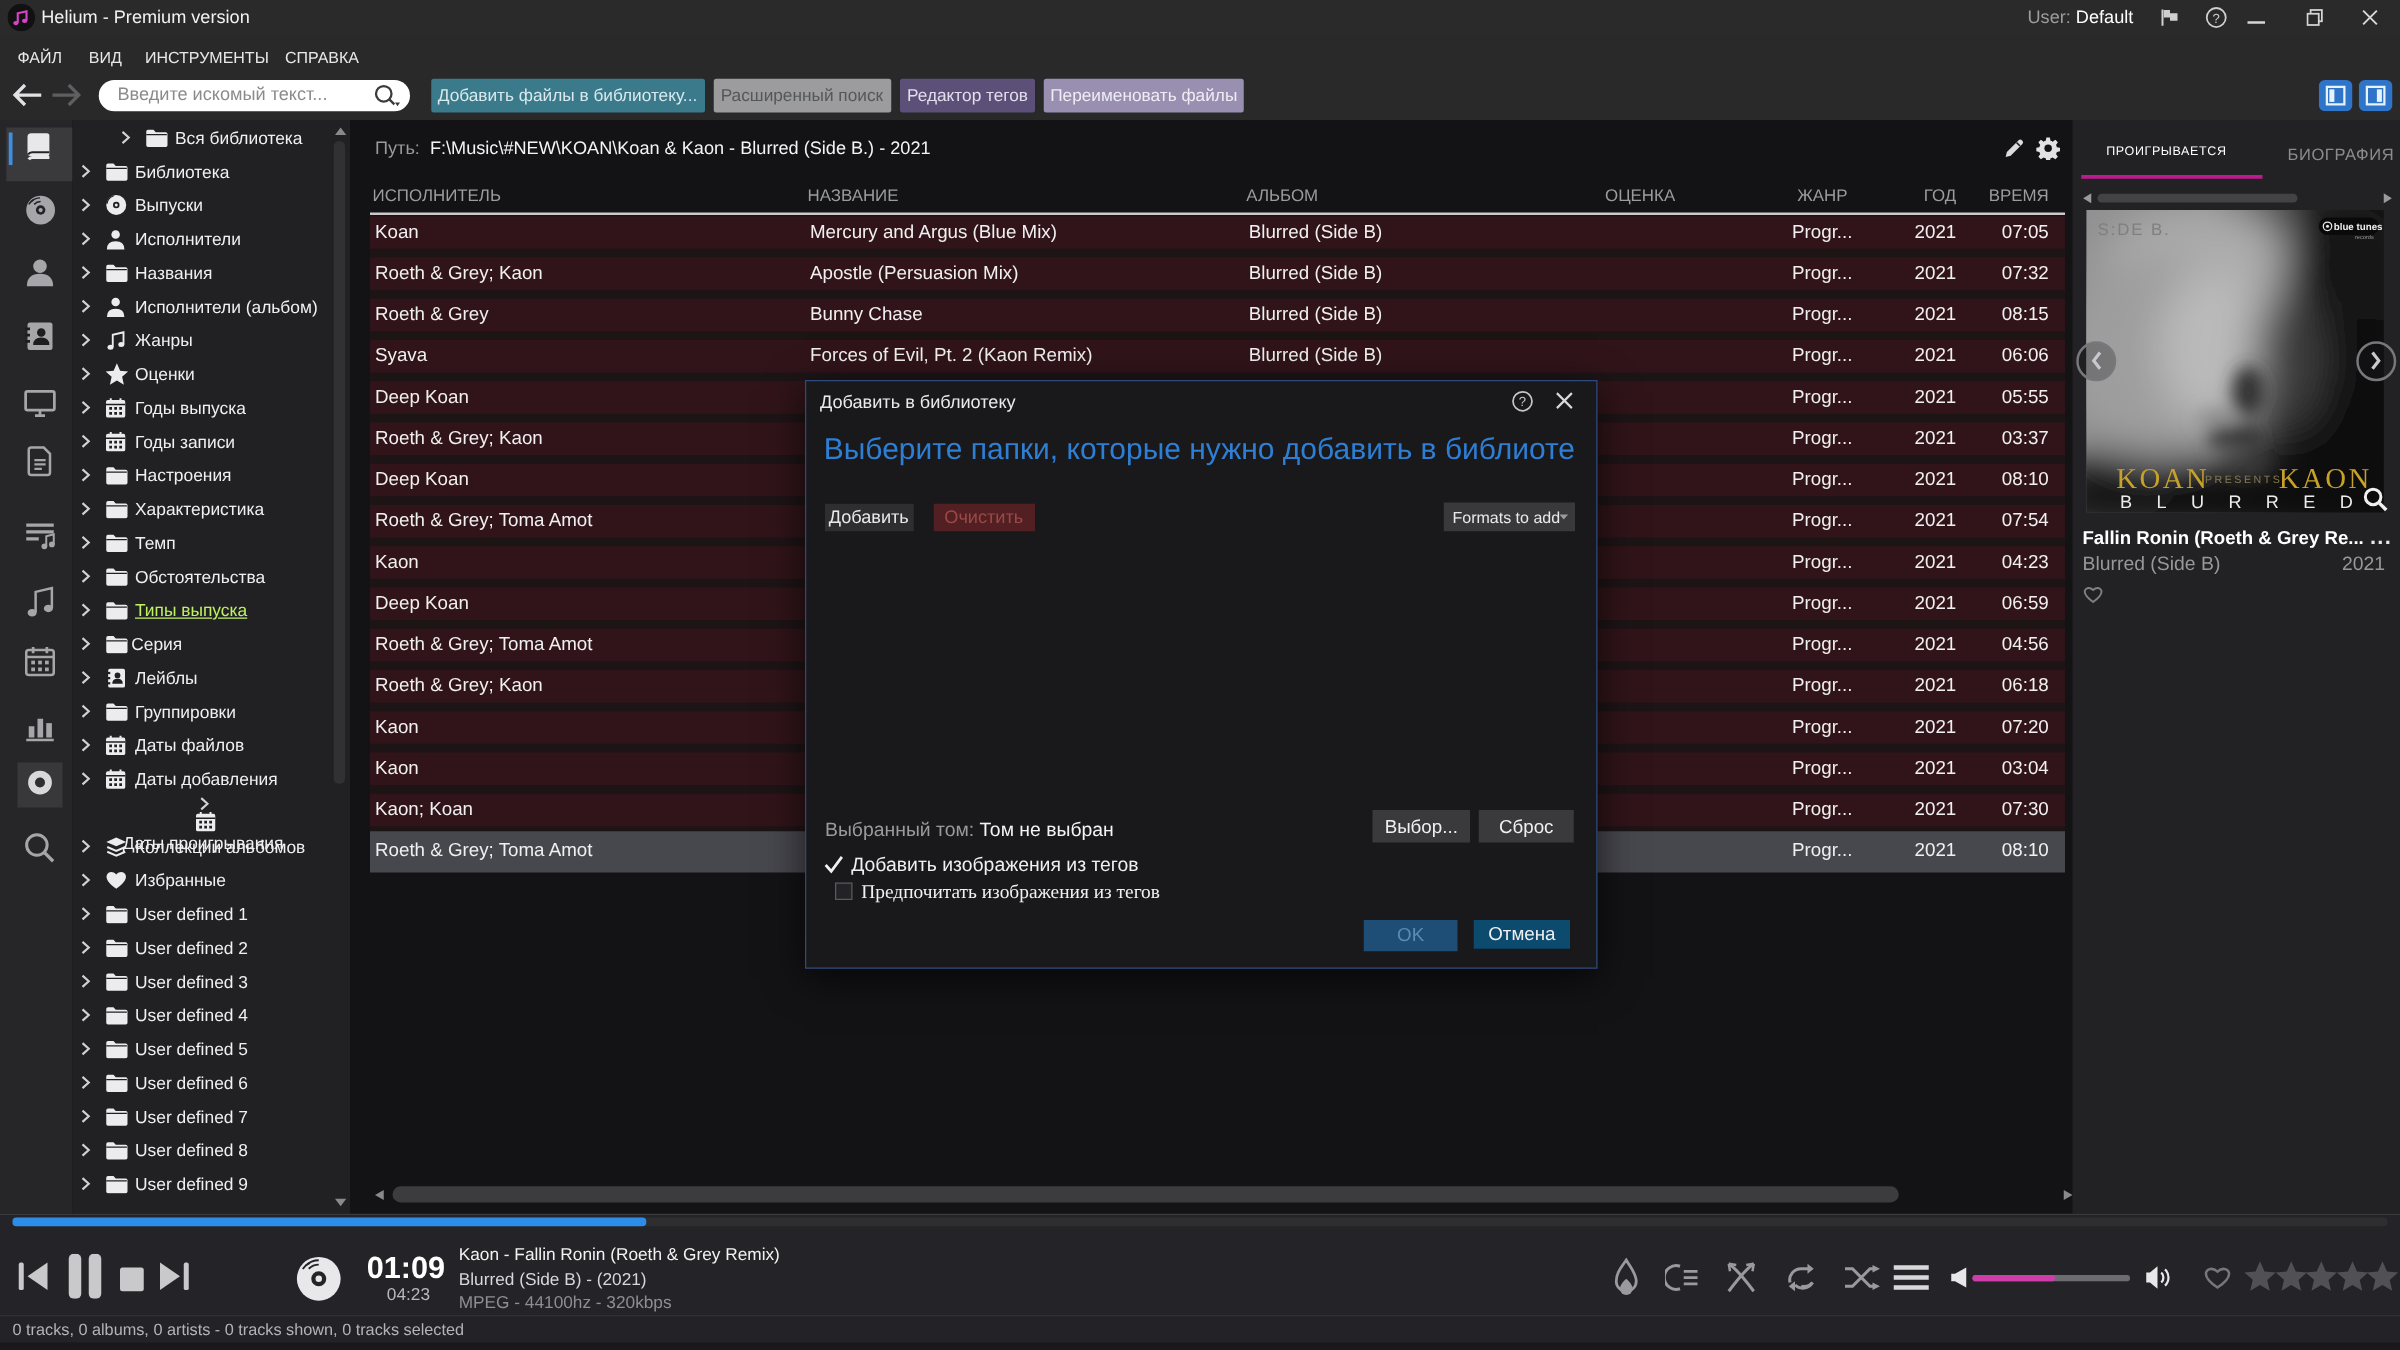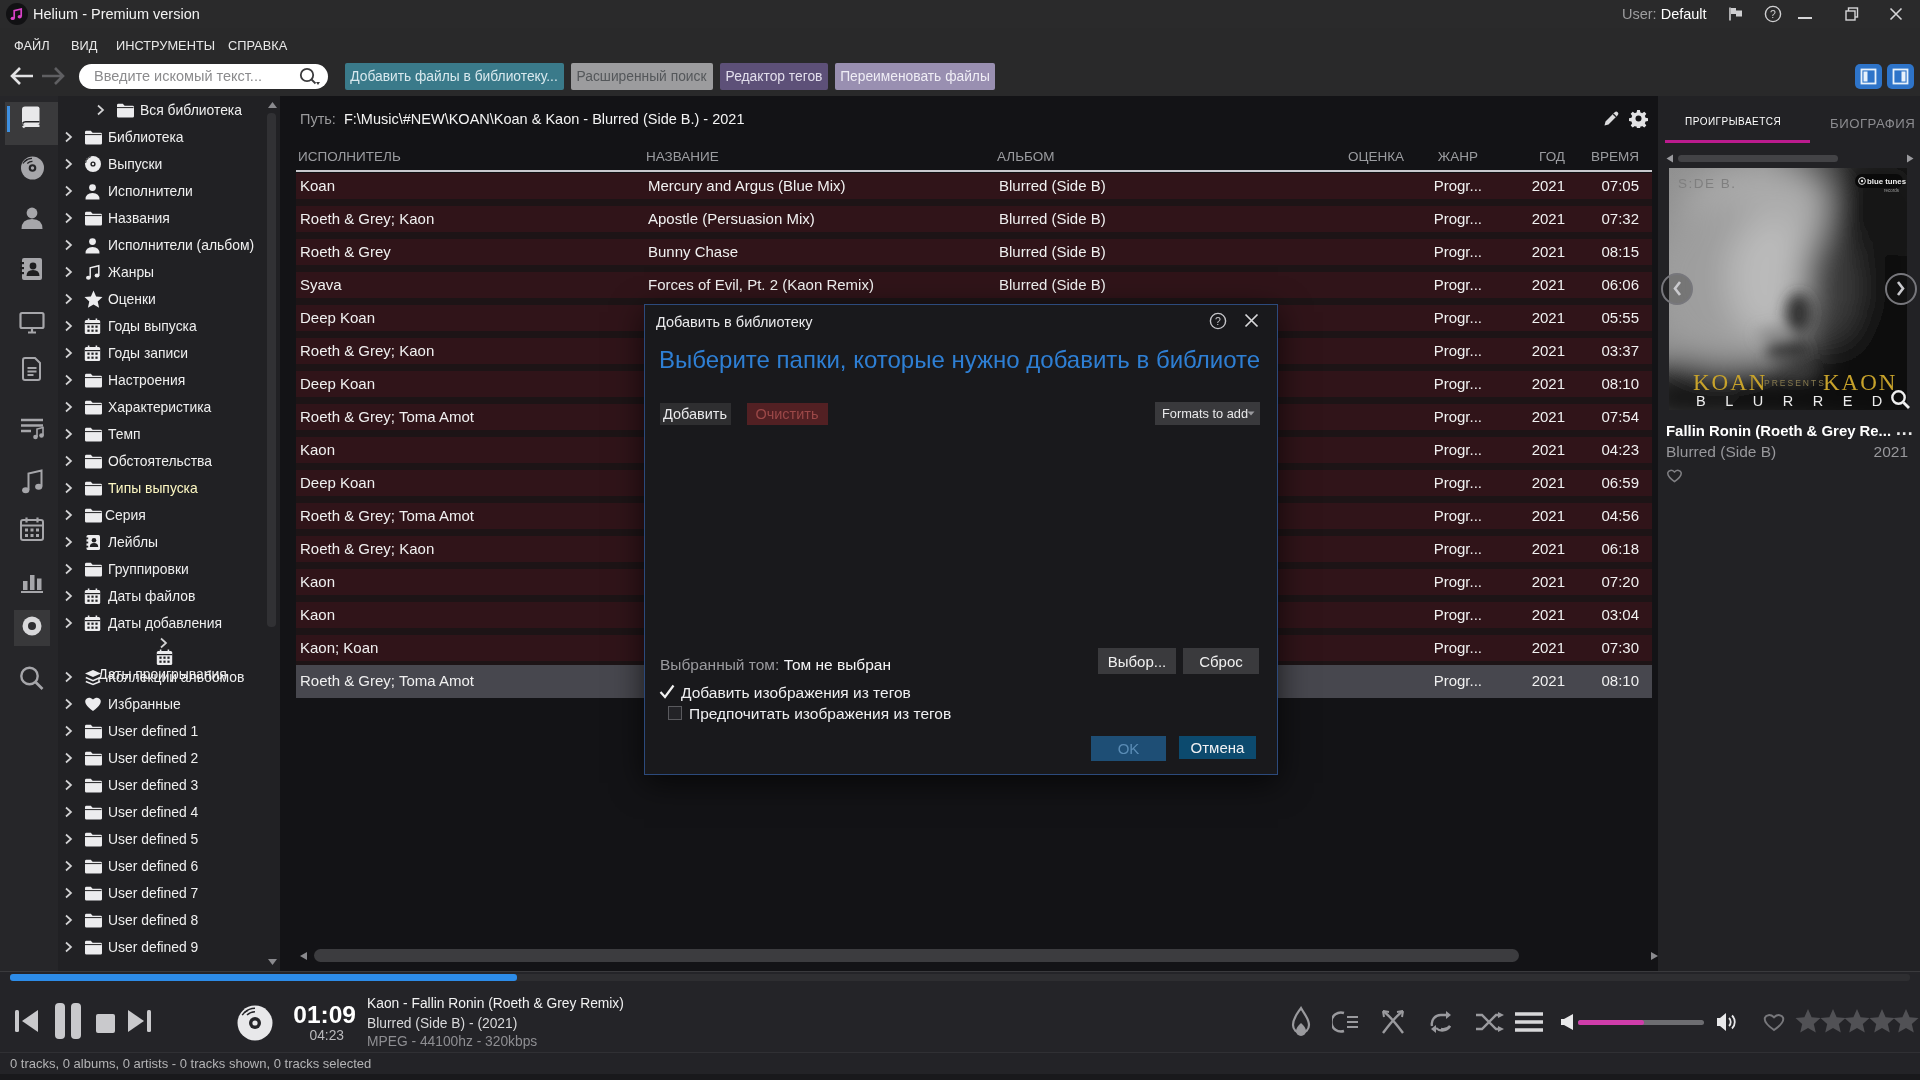--- a/index.html
+++ b/index.html
@@ -339,21 +339,21 @@
 <div class="flx" style="left:58px;top:474.5px;width:205px;height:27px;">
 <svg style="margin-left:5px;flex:none" width="11" height="12" viewBox="0 0 11 12">
         <path d="M3 1.5 l5 4.5 -5 4.5" stroke="#d2d2d4" stroke-width="1.7" fill="none"></path>
       </svg>
 <span style="margin-left:10px;flex:none;width:20px;display:inline-flex;align-items:center;">
         <svg width="19" height="15" viewBox="0 0 19 15">
           <path d="M1 2.2 q0-1.4 1.4-1.4 h4.4 l1.8 2 h8 q1.4 0 1.4 1.4 v9 q0 1.4-1.4 1.4 H2.4 q-1.4 0-1.4-1.4 z" fill="#ececee"></path>
           <path d="M1 4.6 h16.5" stroke="#202023" stroke-width="1"></path>
         </svg>
       </span>
-<span style="margin-left:4px;font-size:13.9px;color:#fef9c3;white-space:nowrap;">Типы выпуска</span>
+<span style="margin-left:4px;font-size:13.9px;color:#bef264;white-space:nowrap;text-decoration:underline;">Типы выпуска</span>
     </div>
 <div class="flx" style="left:58px;top:501.5px;width:205px;height:27px;">
 <svg style="margin-left:5px;flex:none" width="11" height="12" viewBox="0 0 11 12">
         <path d="M3 1.5 l5 4.5 -5 4.5" stroke="#d2d2d4" stroke-width="1.7" fill="none"></path>
       </svg>
 <span style="margin-left:10px;flex:none;width:20px;display:inline-flex;align-items:center;">
         <svg width="19" height="15" viewBox="0 0 19 15">
           <path d="M1 2.2 q0-1.4 1.4-1.4 h4.4 l1.8 2 h8 q1.4 0 1.4 1.4 v9 q0 1.4-1.4 1.4 H2.4 q-1.4 0-1.4-1.4 z" fill="#ececee"></path>
           <path d="M1 4.6 h16.5" stroke="#202023" stroke-width="1"></path>
         </svg>
@@ -599,21 +599,21 @@
     </svg>
 <svg class="abs" style="left:1629px;top:109px" width="19" height="19" viewBox="0 0 19 19">
  <g fill="#e2e2e4">
         <path d="M8.1 1 h2.8 l0.5 2.6 a6.2 6.2 0 0 1 1.7 0.7 l2.2-1.5 2 2 -1.5 2.2 a6.2 6.2 0 0 1 0.7 1.7 l2.6 0.5 v2.8 l-2.6 0.5 a6.2 6.2 0 0 1 -0.7 1.7 l1.5 2.2 -2 2 -2.2-1.5 a6.2 6.2 0 0 1 -1.7 0.7 l-0.5 2.6 h-2.8 l-0.5-2.6 a6.2 6.2 0 0 1 -1.7-0.7 l-2.2 1.5 -2-2 1.5-2.2 a6.2 6.2 0 0 1 -0.7-1.7 l-2.6-0.5 v-2.8 l2.6-0.5 a6.2 6.2 0 0 1 0.7-1.7 l-1.5-2.2 2-2 2.2 1.5 a6.2 6.2 0 0 1 1.7-0.7 z"></path>
       </g>
  <circle cx="9.5" cy="9.5" r="3" fill="#131316"></circle>
     </svg>
 <div class="abs" style="left:298px;top:149px;font-size:13.5px;color:#9b9ca0;">ИСПОЛНИТЕЛЬ</div>
 <div class="abs" style="left:646px;top:149px;font-size:13.5px;color:#9b9ca0;">НАЗВАНИЕ</div>
 <div class="abs" style="left:997px;top:149px;font-size:13.5px;color:#9b9ca0;">АЛЬБОМ</div>
-<div class="abs" style="left:1284px;top:149px;width:120px;text-align:right;font-size:13.5px;color:#9b9ca0;">ОЦЕНКА</div>
+<div class="abs" style="left:1284px;top:149px;width:120px;text-align:left;font-size:13.5px;color:#9b9ca0;">ОЦЕНКА</div>
 <div class="abs" style="left:1358px;top:149px;width:120px;text-align:right;font-size:13.5px;color:#9b9ca0;">ЖАНР</div>
 <div class="abs" style="left:1445px;top:149px;width:120px;text-align:right;font-size:13.5px;color:#9b9ca0;">ГОД</div>
 <div class="abs" style="left:1519px;top:149px;width:120px;text-align:right;font-size:13.5px;color:#9b9ca0;">ВРЕМЯ</div>
 <div class="abs" style="left:296px;top:169.5px;width:1356px;height:2px;background:#c9c9cd;"></div>
 <div class="abs" style="left:296px;top:173px;width:1356px;height:524.5px;background:#1d1416;"></div>
 <div class="abs" style="left:296px;top:173.0px;width:1356px;height:26px;background:#301419;">
 <span class="abs" style="left:4px;top:4px;font-size:15px;color:#f0f0f0;white-space:nowrap;">Koan</span>
 <span class="abs" style="left:352px;top:4px;font-size:15px;color:#f0f0f0;white-space:nowrap;">Mercury and Argus (Blue Mix)</span>
 <span class="abs" style="left:703px;top:4px;font-size:15px;color:#f0f0f0;white-space:nowrap;">Blurred (Side B)</span>
 <span class="abs" style="left:1106px;top:4px;width:80px;text-align:right;font-size:15px;color:#f0f0f0;">Progr...</span>
@@ -927,15 +927,15 @@
         <path d="M0.5 0.5 l3.5 4 3.5-4" fill="#9a9a9e"></path>
       </svg></div>
 <div class="abs" style="left:660px;top:656px;font-size:15.5px;color:#9a9a9e;">Выбранный том: <span style="color:#f4f4f6">Том не выбран</span></div>
 <div class="flx" style="left:1098px;top:648px;width:78px;height:26px;background:#3a3a3d;color:#f0f0f0;font-size:15px;justify-content:center;">Выбор...</div>
 <div class="flx" style="left:1183px;top:648px;width:76px;height:26px;background:#3a3a3d;color:#f0f0f0;font-size:15px;justify-content:center;">Сброс</div>
 <svg class="abs" style="left:659px;top:684px" width="16" height="15" viewBox="0 0 16 15">
       <path d="M1.5 8 l4.5 5 L14.5 1.5" stroke="#f0f0f0" stroke-width="2.2" fill="none"></path>
     </svg>
 <div class="abs" style="left:681px;top:684px;font-size:15.5px;color:#f0f0f2;">Добавить изображения из тегов</div>
 <div class="abs" style="left:668px;top:706px;width:14px;height:14px;background:#232327;border:1px solid #5a5a5e;"></div>
-<div class="abs" style="left:689px;top:705px;font-size:15.5px;color:#f0f0f2;">Предпочитать изображения из тегов</div>
+<div class="abs" style="left:689px;top:705px;font-size:15.5px;color:#f0f0f2;font-family:Liberation Serif, serif;">Предпочитать изображения из тегов</div>
 <div class="flx" style="left:1091px;top:736px;width:75px;height:24.5px;background:#1e4e75;color:#5a8cb5;font-size:15px;justify-content:center;">OK</div>
 <div class="flx" style="left:1179px;top:736px;width:77px;height:23px;background:#0c4a6e;color:#f0f0f2;font-size:15px;justify-content:center;">Отмена</div>
 </div>
 </body></html>

